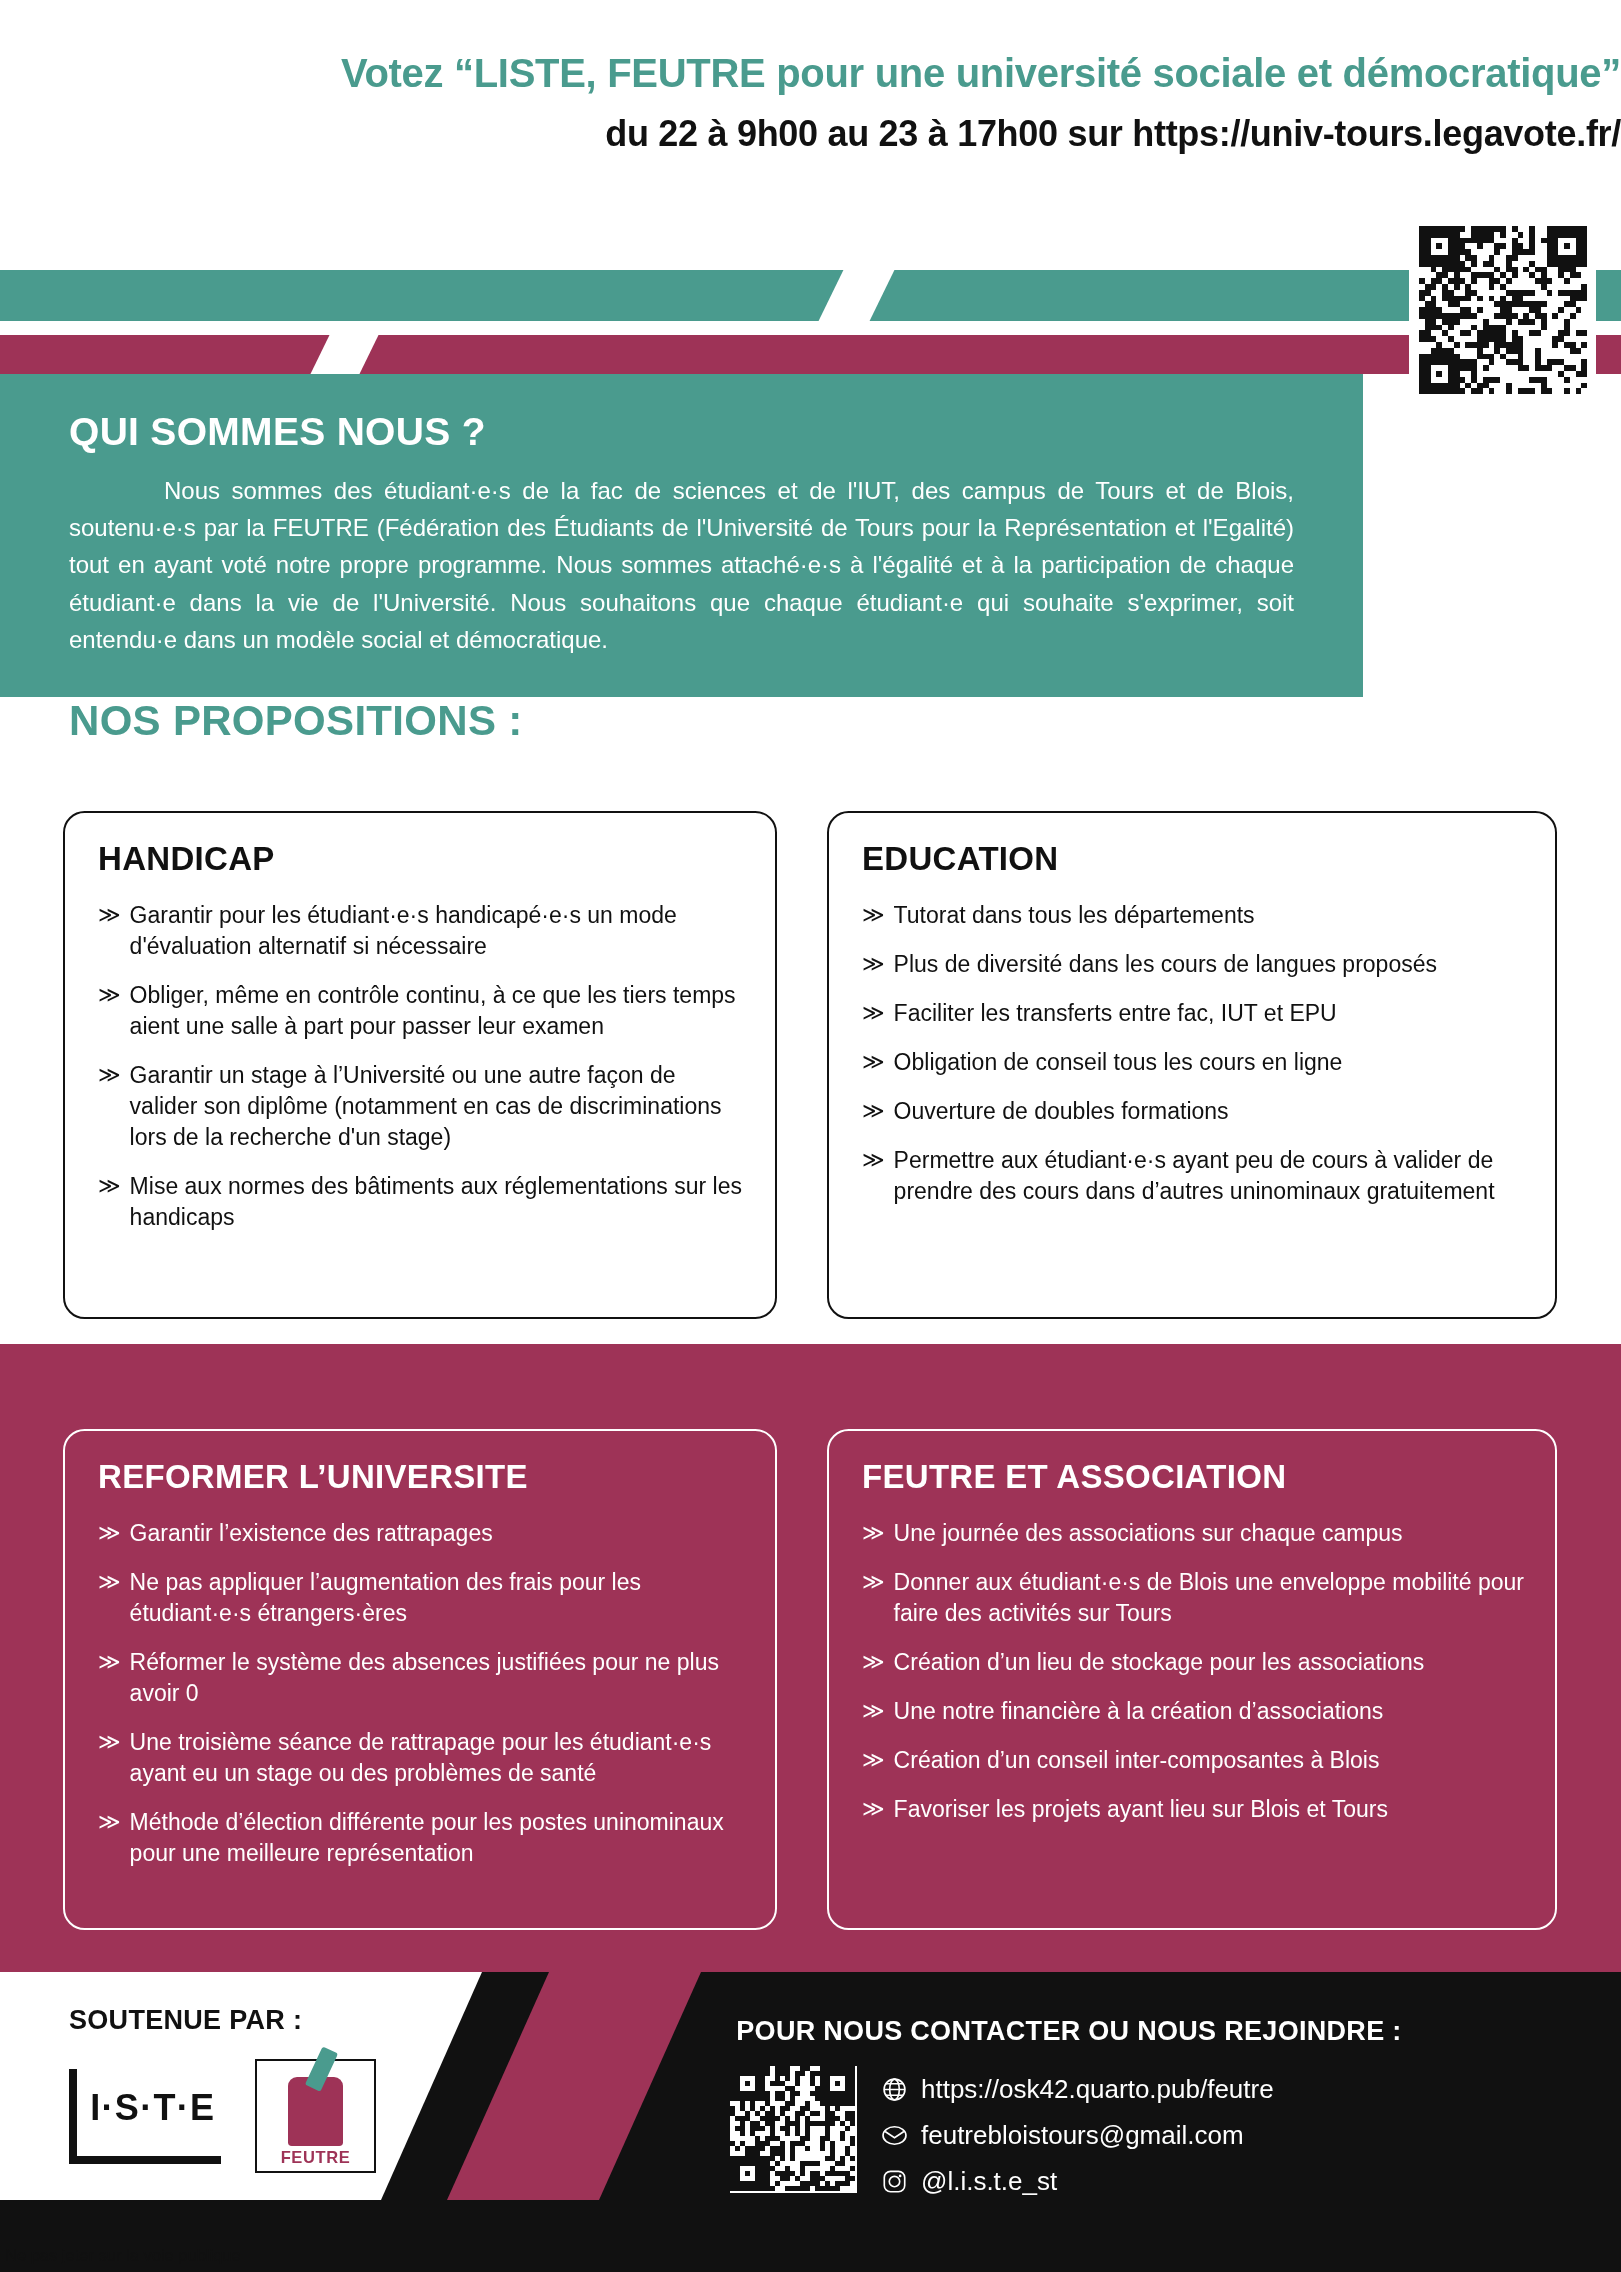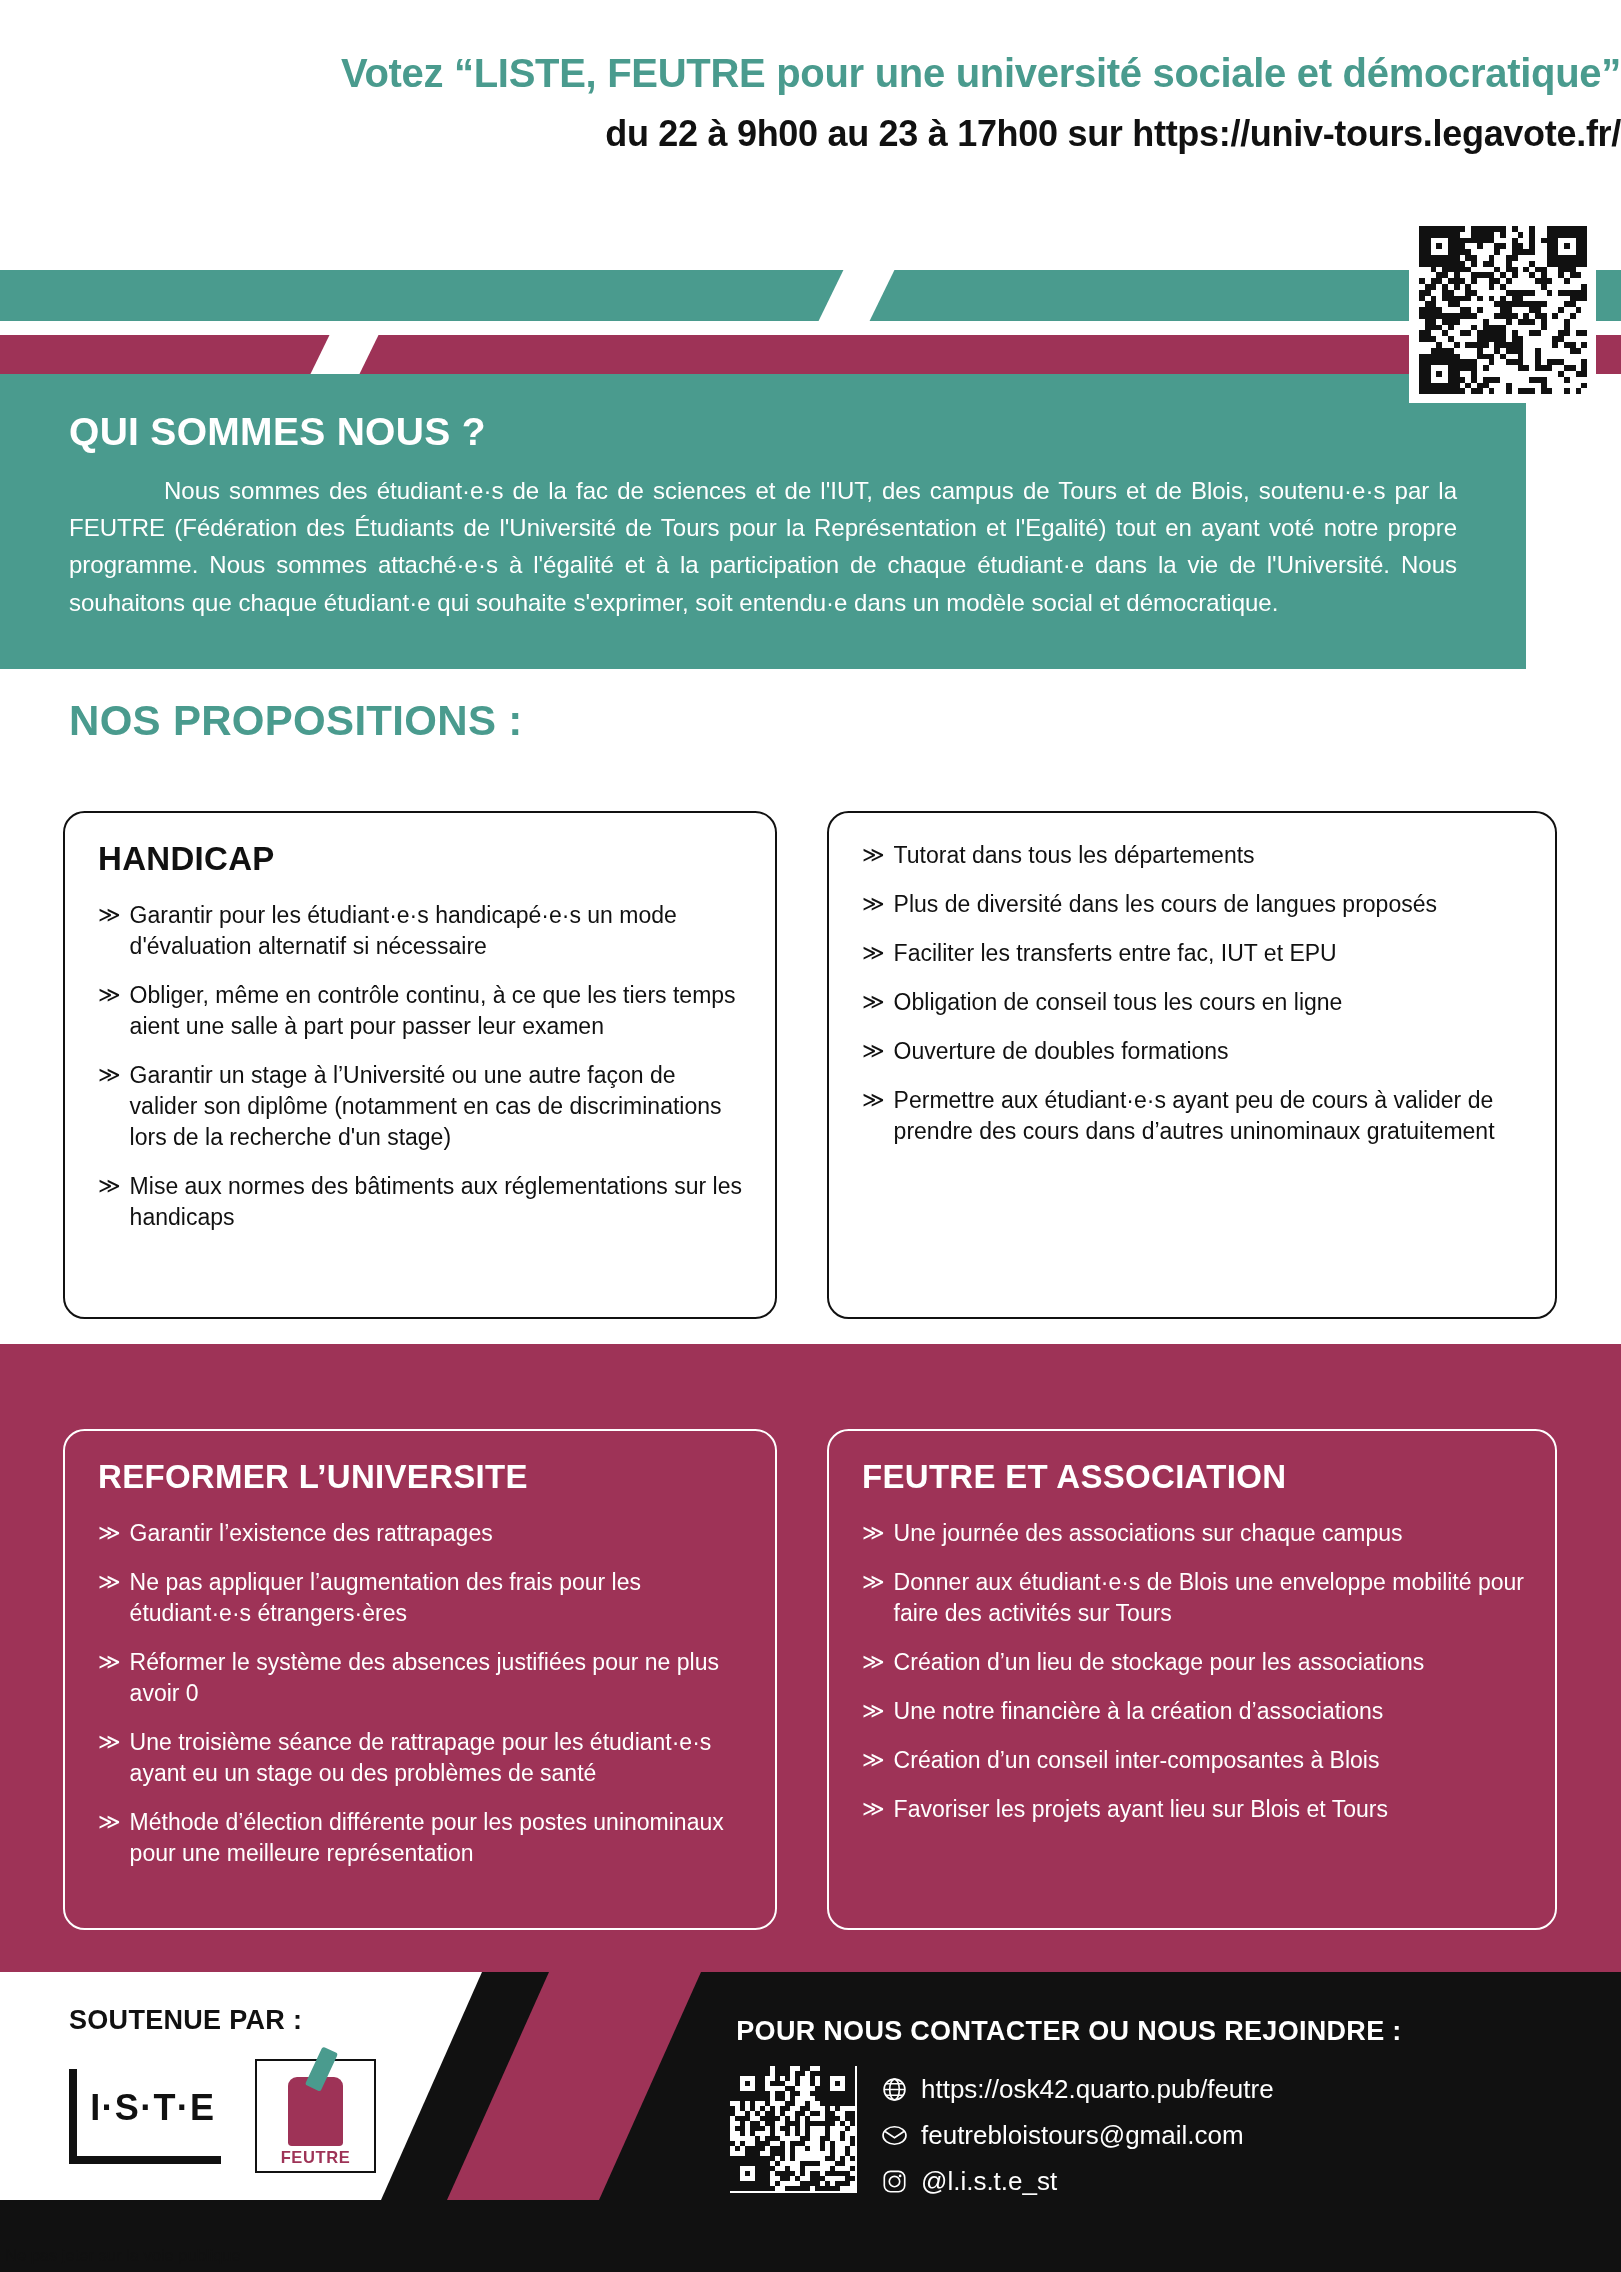--- a/index.html
+++ b/index.html
@@ -74,21 +74,21 @@
     width: 187px; height: 187px;
     background: #ffffff;
     padding: 10px;
     z-index: 6;
   }
 
   
   .who {
     position: absolute;
     top: 374px; left: 0;
-    width: 1526px;
+    width: 1363px;
     min-height: 295px;
     background: #4a9b8e;
     color: #ffffff;
     padding: 36px 69px 39px 69px;
   }
   .who-title {
     font-size: 39px;
     font-weight: bold;
     letter-spacing: 0.3px;
     margin-bottom: 18px;
@@ -1173,20 +1173,21 @@
         <span class="chev">≫</span>
         <span>Garantir un stage à l’Université ou une autre façon de valider son diplôme (notamment en cas de discriminations lors de la recherche d'un stage)</span>
       </div>
     <div class="bullet">
         <span class="chev">≫</span>
         <span>Mise aux normes des bâtiments aux réglementations sur les handicaps</span>
       </div>
   </div>
 
   <div class="card light" id="card-education">
+    <div class="card-title">EDUCATION</div>
     <div class="bullet">
         <span class="chev">≫</span>
         <span>Tutorat dans tous les départements</span>
       </div>
     <div class="bullet">
         <span class="chev">≫</span>
         <span>Plus de diversité dans les cours de langues proposés</span>
       </div>
     <div class="bullet">
         <span class="chev">≫</span>

